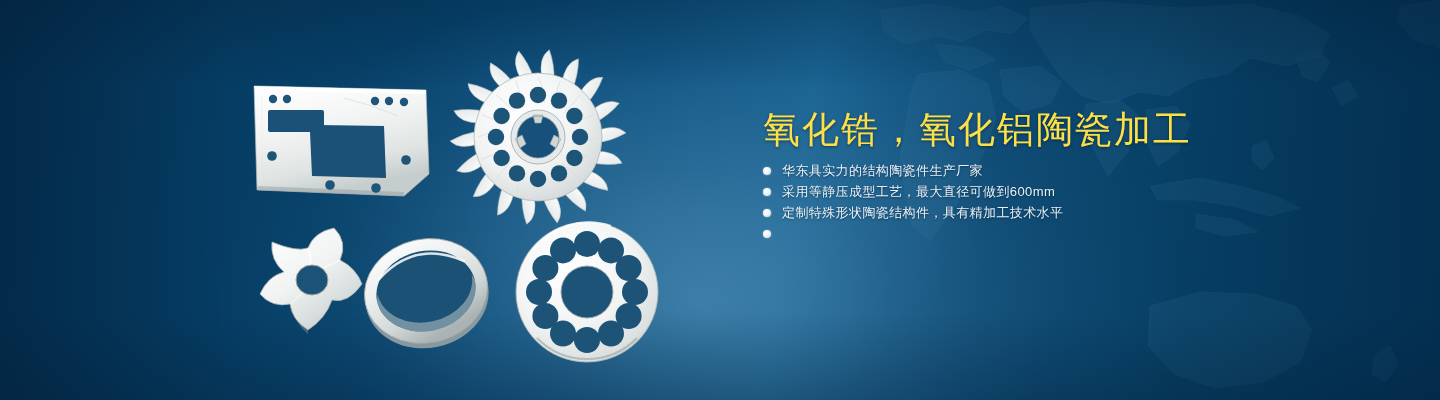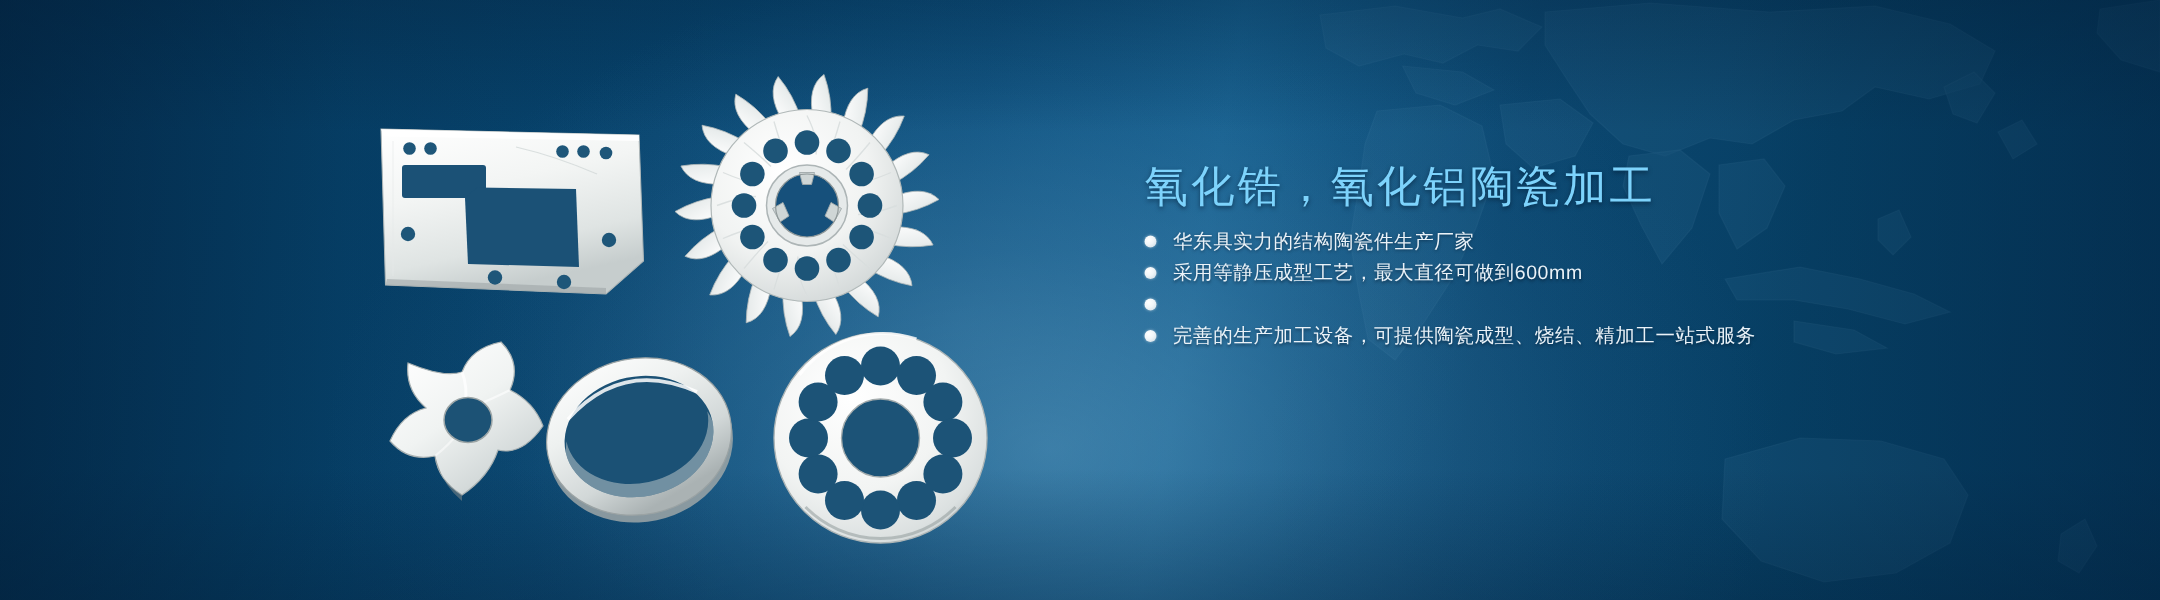--- a/index.html
+++ b/index.html
@@ -60,23 +60,23 @@
   .bg-map svg { width: 100%; height: 100%; display: block; }
 
   
   .text-col {
     position: absolute;
     left: 763px;
     top: 108px;
     width: 620px;
   }
   .headline {
-    font-size: 29px;
+    font-size: 37px;
     line-height: 1.2;
-    color: #7dd3fc;
+    color: #fde047;
     letter-spacing: 2px;
     font-weight: 400;
     text-shadow: 0 1px 3px rgba(0,20,40,0.55);
     white-space: nowrap;
   }
   .bullets {
     margin-top: 8px;
     list-style: none;
     padding: 0;
   }
@@ -416,21 +416,21 @@
       <li class="bullet-row">
         <span class="dot"></span>
         <span class="bullet-text">华东具实力的结构陶瓷件生产厂家</span>
       </li>
       <li class="bullet-row">
         <span class="dot"></span>
         <span class="bullet-text">采用等静压成型工艺，最大直径可做到600mm</span>
       </li>
       <li class="bullet-row">
         <span class="dot"></span>
+        <span class="bullet-text">定制特殊形状陶瓷结构件，具有精加工技术水平</span>
       </li>
       <li class="bullet-row">
         <span class="dot"></span>
-        <span class="bullet-text">完善的生产加工设备，可提供陶瓷成型、烧结、精加工一站式服务</span>
       </li>
     </ul>
   </div>
 
 </div>
 
 </body></html>

